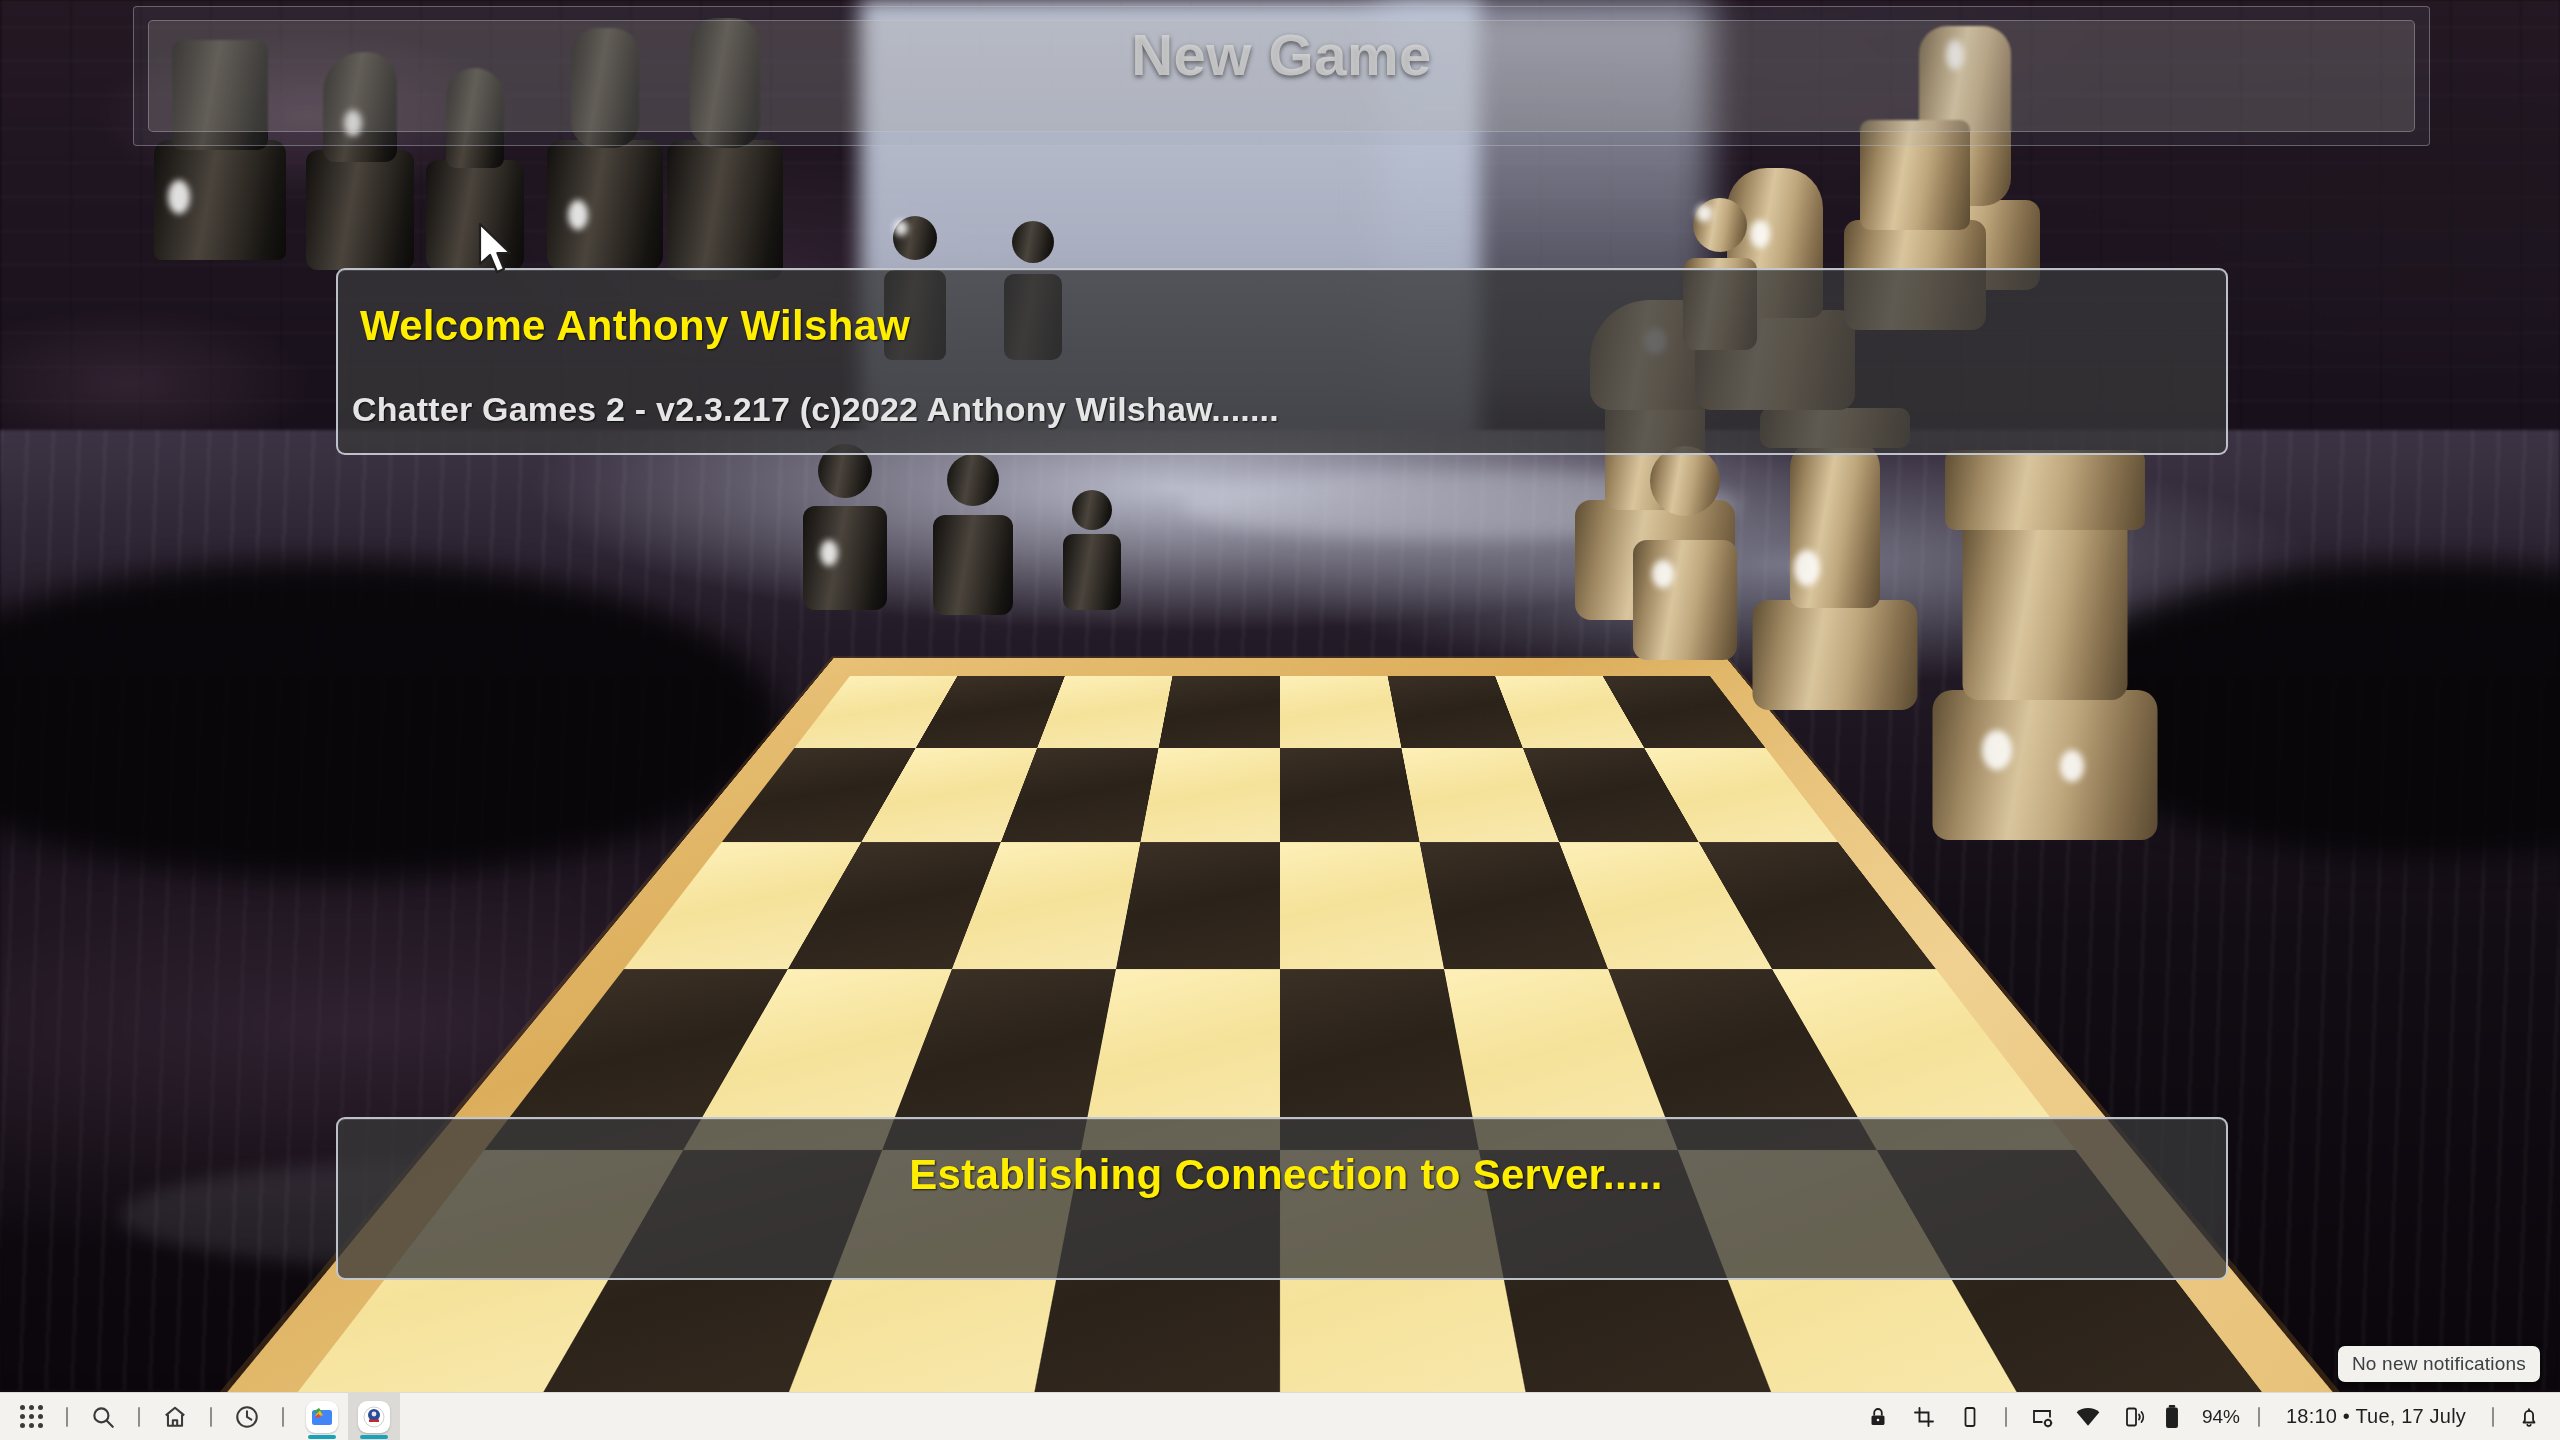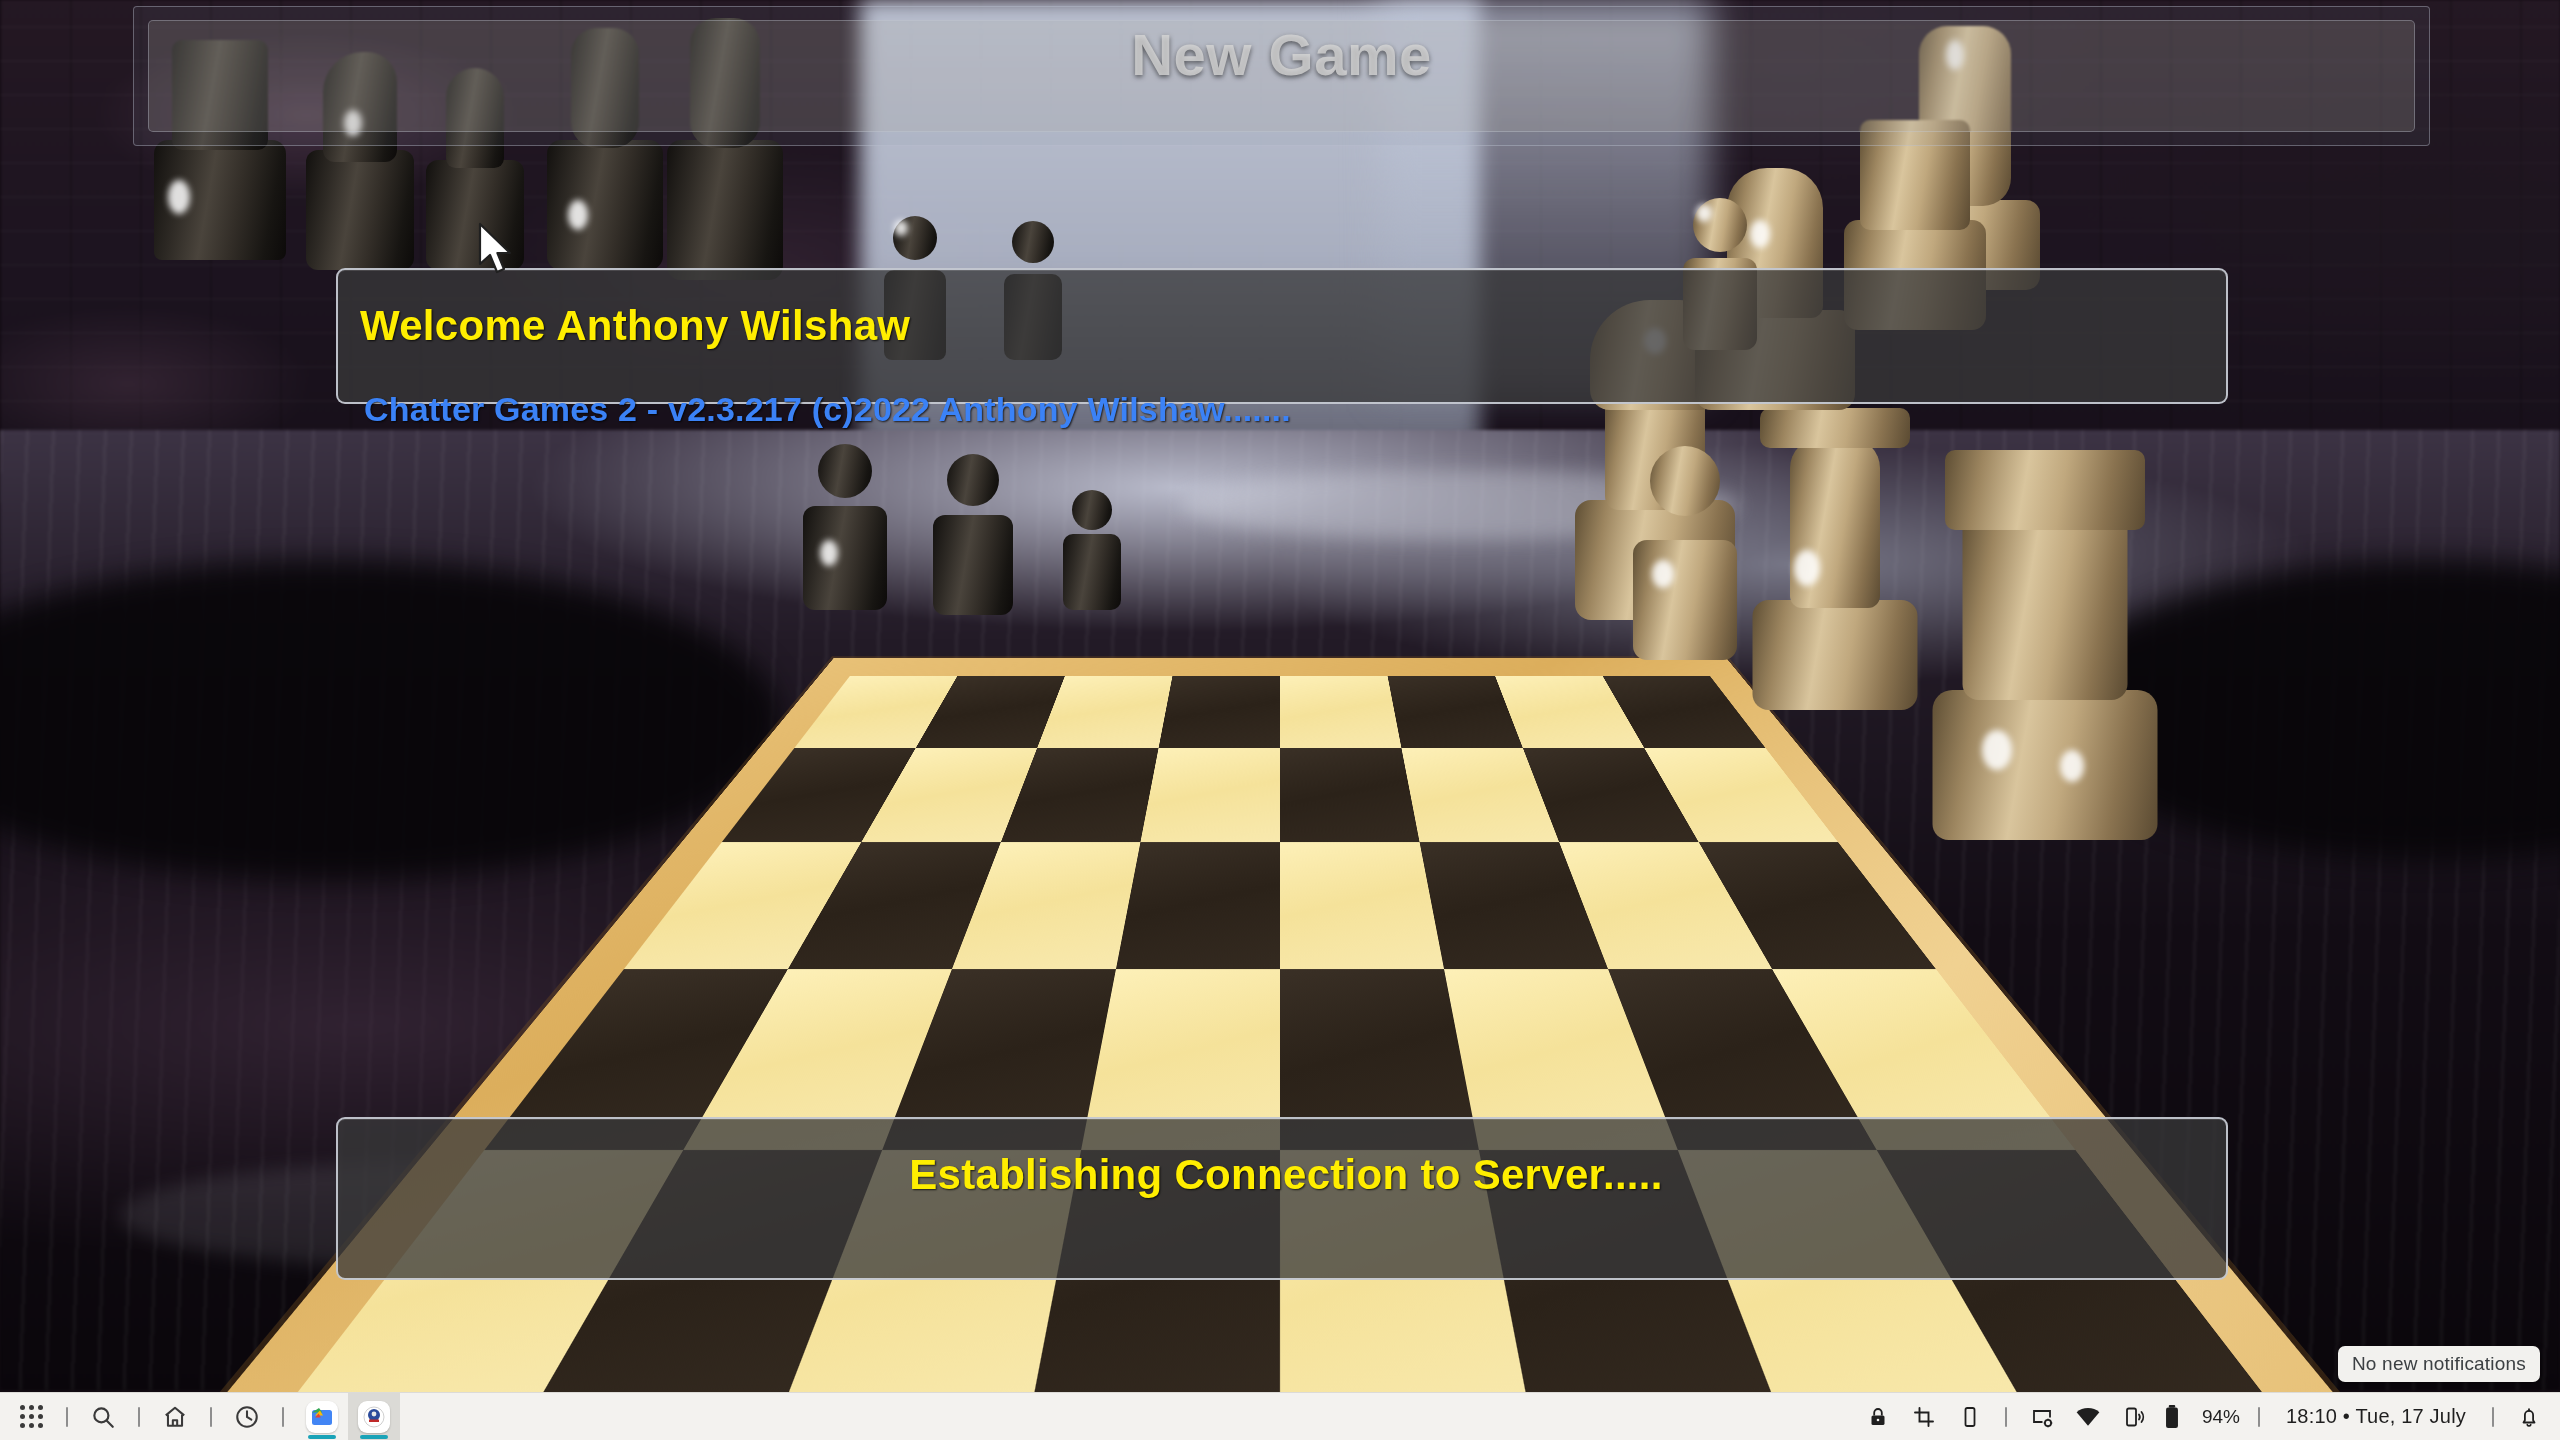--- a/index.html
+++ b/index.html
@@ -107,24 +107,24 @@
     position:absolute; border:2px solid rgba(214,218,228,.85); border-radius:9px;
     background:rgba(56,56,58,.76);
     box-shadow:inset 0 1px 0 rgba(255,255,255,.12);
     padding:26px 14px 22px 14px;
   }
   .panel .line1 {
     color:#ffee00; font-size:42px; font-weight:bold; letter-spacing:.3px;
     text-shadow:1px 1px 2px rgba(0,0,0,.75); margin-left:8px;
   }
   .panel .line2 {
-    color:#3b82f6; font-size:34px; font-weight:bold; letter-spacing:.2px;
-    text-shadow:1px 1px 2px rgba(0,0,0,.75); margin-left:12px;
-  }
-  #welcome-panel { left:336px; top:268px; width:1892px; height:136px; }
+    color:#e5e5e5; font-size:34px; font-weight:bold; letter-spacing:.2px;
+    text-shadow:1px 1px 2px rgba(0,0,0,.75); margin-left:0;
+  }
+  #welcome-panel { left:336px; top:268px; width:1892px; height:187px; }
   #welcome-panel .line1 { margin-top:6px; }
   #welcome-panel .line2 { margin-top:40px; }
   #connect-panel { left:336px; top:1117px; width:1892px; height:163px; }
   #connect-panel .line1 { margin-top:6px;text-align:center; }
   #connect-panel .line2 { margin-top:36px; }
 
   
   .cursor { position:absolute; left:478px; top:222px; width:42px; height:54px;
             pointer-events:none; }
 

